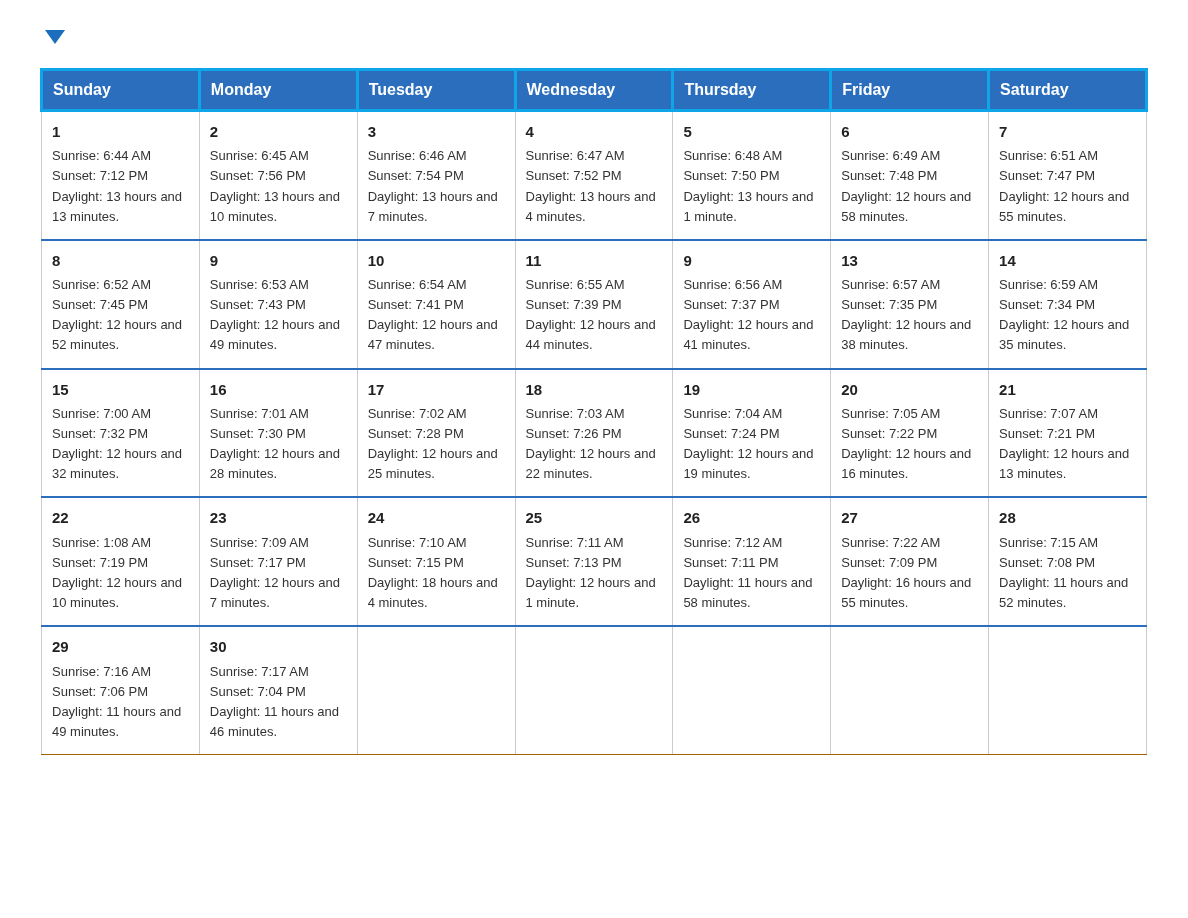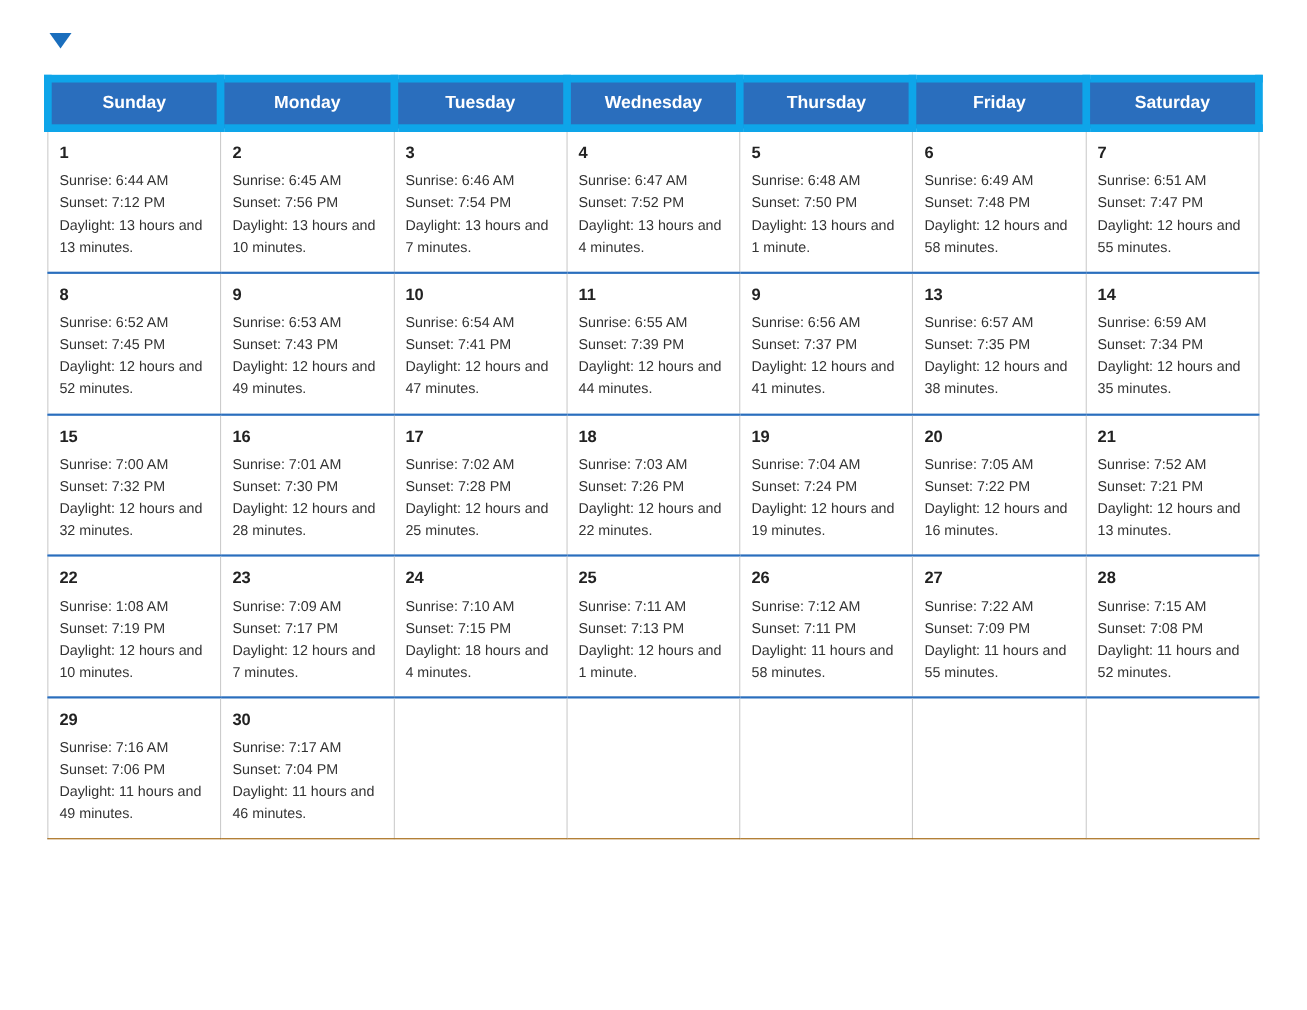--- a/index.html
+++ b/index.html
@@ -56,22 +56,22 @@
       width: 100%;
       border-collapse: collapse;
       table-layout: fixed;
     }
     thead tr th {
       background-color: #2a6ebd;
       color: #ffffff;
       padding: 10px 10px;
       font-size: 16px;
       font-weight: bold;
-      text-align: center;
-      border: 7px solid #0ea5e9;
+      text-align: left;
+      border: 3px solid #0ea5e9;
     }
     tbody tr td {
       vertical-align: top;
       padding: 8px 10px 12px 10px;
       border: 1px solid #cccccc;
       border-bottom: 2px solid #2a6ebd;
       font-size: 13px;
       line-height: 1.55;
       color: #333;
       background: #fff;
@@ -142,29 +142,29 @@
         <td><span class="day-number">13</span><span>Sunrise: 6:57 AM</span><br><span>Sunset: 7:35 PM</span><br><span>Daylight: 12 hours and 38 minutes.</span></td>
         <td><span class="day-number">14</span><span>Sunrise: 6:59 AM</span><br><span>Sunset: 7:34 PM</span><br><span>Daylight: 12 hours and 35 minutes.</span></td>
       </tr>
       <tr>
         <td><span class="day-number">15</span><span>Sunrise: 7:00 AM</span><br><span>Sunset: 7:32 PM</span><br><span>Daylight: 12 hours and 32 minutes.</span></td>
         <td><span class="day-number">16</span><span>Sunrise: 7:01 AM</span><br><span>Sunset: 7:30 PM</span><br><span>Daylight: 12 hours and 28 minutes.</span></td>
         <td><span class="day-number">17</span><span>Sunrise: 7:02 AM</span><br><span>Sunset: 7:28 PM</span><br><span>Daylight: 12 hours and 25 minutes.</span></td>
         <td><span class="day-number">18</span><span>Sunrise: 7:03 AM</span><br><span>Sunset: 7:26 PM</span><br><span>Daylight: 12 hours and 22 minutes.</span></td>
         <td><span class="day-number">19</span><span>Sunrise: 7:04 AM</span><br><span>Sunset: 7:24 PM</span><br><span>Daylight: 12 hours and 19 minutes.</span></td>
         <td><span class="day-number">20</span><span>Sunrise: 7:05 AM</span><br><span>Sunset: 7:22 PM</span><br><span>Daylight: 12 hours and 16 minutes.</span></td>
-        <td><span class="day-number">21</span><span>Sunrise: 7:52 AM</span><br><span>Sunset: 7:21 PM</span><br><span>Daylight: 12 hours and 13 minutes.</span></td>
+        <td><span class="day-number">21</span><span>Sunrise: 7:07 AM</span><br><span>Sunset: 7:21 PM</span><br><span>Daylight: 12 hours and 13 minutes.</span></td>
       </tr>
       <tr>
         <td><span class="day-number">22</span><span>Sunrise: 1:08 AM</span><br><span>Sunset: 7:19 PM</span><br><span>Daylight: 12 hours and 10 minutes.</span></td>
         <td><span class="day-number">23</span><span>Sunrise: 7:09 AM</span><br><span>Sunset: 7:17 PM</span><br><span>Daylight: 12 hours and 7 minutes.</span></td>
         <td><span class="day-number">24</span><span>Sunrise: 7:10 AM</span><br><span>Sunset: 7:15 PM</span><br><span>Daylight: 18 hours and 4 minutes.</span></td>
         <td><span class="day-number">25</span><span>Sunrise: 7:11 AM</span><br><span>Sunset: 7:13 PM</span><br><span>Daylight: 12 hours and 1 minute.</span></td>
         <td><span class="day-number">26</span><span>Sunrise: 7:12 AM</span><br><span>Sunset: 7:11 PM</span><br><span>Daylight: 11 hours and 58 minutes.</span></td>
-        <td><span class="day-number">27</span><span>Sunrise: 7:22 AM</span><br><span>Sunset: 7:09 PM</span><br><span>Daylight: 11 hours and 55 minutes.</span></td>
+        <td><span class="day-number">27</span><span>Sunrise: 7:22 AM</span><br><span>Sunset: 7:09 PM</span><br><span>Daylight: 16 hours and 55 minutes.</span></td>
         <td><span class="day-number">28</span><span>Sunrise: 7:15 AM</span><br><span>Sunset: 7:08 PM</span><br><span>Daylight: 11 hours and 52 minutes.</span></td>
       </tr>
       <tr>
         <td><span class="day-number">29</span><span>Sunrise: 7:16 AM</span><br><span>Sunset: 7:06 PM</span><br><span>Daylight: 11 hours and 49 minutes.</span></td>
         <td><span class="day-number">30</span><span>Sunrise: 7:17 AM</span><br><span>Sunset: 7:04 PM</span><br><span>Daylight: 11 hours and 46 minutes.</span></td>
         <td class="empty"></td>
         <td class="empty"></td>
         <td class="empty"></td>
         <td class="empty"></td>
         <td class="empty"></td>

